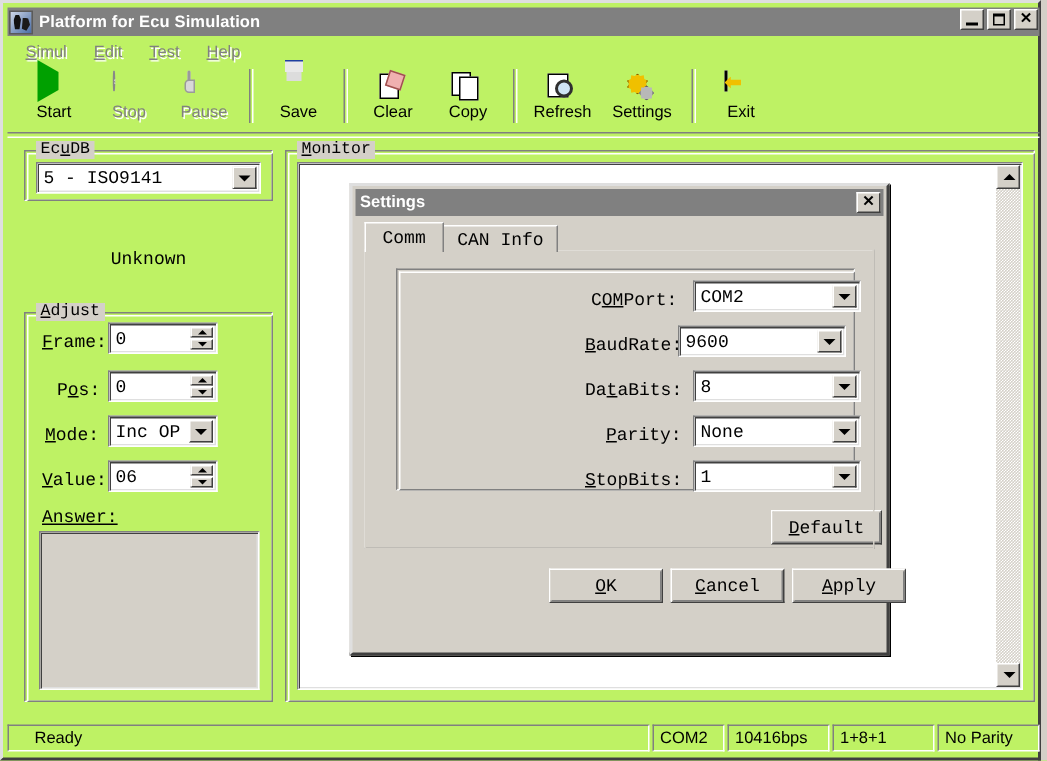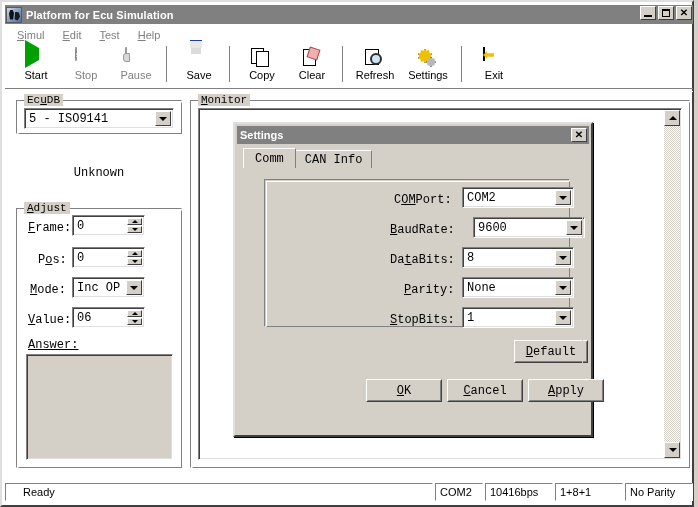--- a/index.html
+++ b/index.html
@@ -9,21 +9,21 @@
     font-family:"Liberation Sans", sans-serif;
     font-size:11px;
     color:#000;
     -webkit-font-smoothing:none;
   }
   .mono{font-family:"Liberation Mono","DejaVu Sans Mono",monospace;}
 
   
   #app{
     position:absolute;left:0;top:0;width:694px;height:507px;
-    background:#ffffff;
+    background:#bef264;
     border-top:2px solid #dfdfdf;border-left:2px solid #dfdfdf;
     border-right:2px solid #404040;border-bottom:2px solid #404040;
     box-sizing:border-box;
   }
 
   
   #titlebar{
     position:absolute;left:3px;top:3px;width:688px;height:19px;
     background:#808080;
     display:flex;align-items:center;
@@ -229,26 +229,26 @@
       <span class="gl"><span class="g-pause"></span></span>
       <span class="lbl">Pause</span>
     </div>
     <span class="tbsep"></span>
     <div class="tbtn">
       <span class="gl"><span class="g-save"></span></span>
       <span class="lbl">Save</span>
     </div>
     <span class="tbsep"></span>
     <div class="tbtn">
+      <span class="gl"><span class="g-clear"></span></span>
+      <span class="lbl">Clear</span>
+    </div>
+    <div class="tbtn">
       <span class="gl"><span class="g-copy"></span></span>
       <span class="lbl">Copy</span>
-    </div>
-    <div class="tbtn">
-      <span class="gl"><span class="g-clear"></span></span>
-      <span class="lbl">Clear</span>
     </div>
     <span class="tbsep"></span>
     <div class="tbtn">
       <span class="gl"><span class="g-refresh"></span></span>
       <span class="lbl">Refresh</span>
     </div>
     <div class="tbtn" style="width:56px">
       <span class="gl"><span class="g-settings"></span></span>
       <span class="lbl">Settings</span>
     </div>
@@ -343,21 +343,21 @@
     <div id="tabpage">
       <div id="inner-group"></div>
 
       <span class="flabel mono" style="left:150px;top:26px;">C<u>OM</u>Port:</span>
       <div class="combo mono" style="left:218px;top:20px;width:112px;">
         <span class="ctext">COM2</span>
         <span class="cbtn"></span>
       </div>
 
       <span class="flabel mono" style="left:146px;top:56px;"><u>B</u>audRate:</span>
-      <div class="combo mono" style="left:229px;top:50px;width:112px;">
+      <div class="combo mono" style="left:208px;top:50px;width:112px;">
         <span class="ctext">9600</span>
         <span class="cbtn"></span>
       </div>
 
       <span class="flabel mono" style="left:146px;top:86px;">Da<u>t</u>aBits:</span>
       <div class="combo mono" style="left:218px;top:80px;width:112px;">
         <span class="ctext">8</span>
         <span class="cbtn"></span>
       </div>
 

